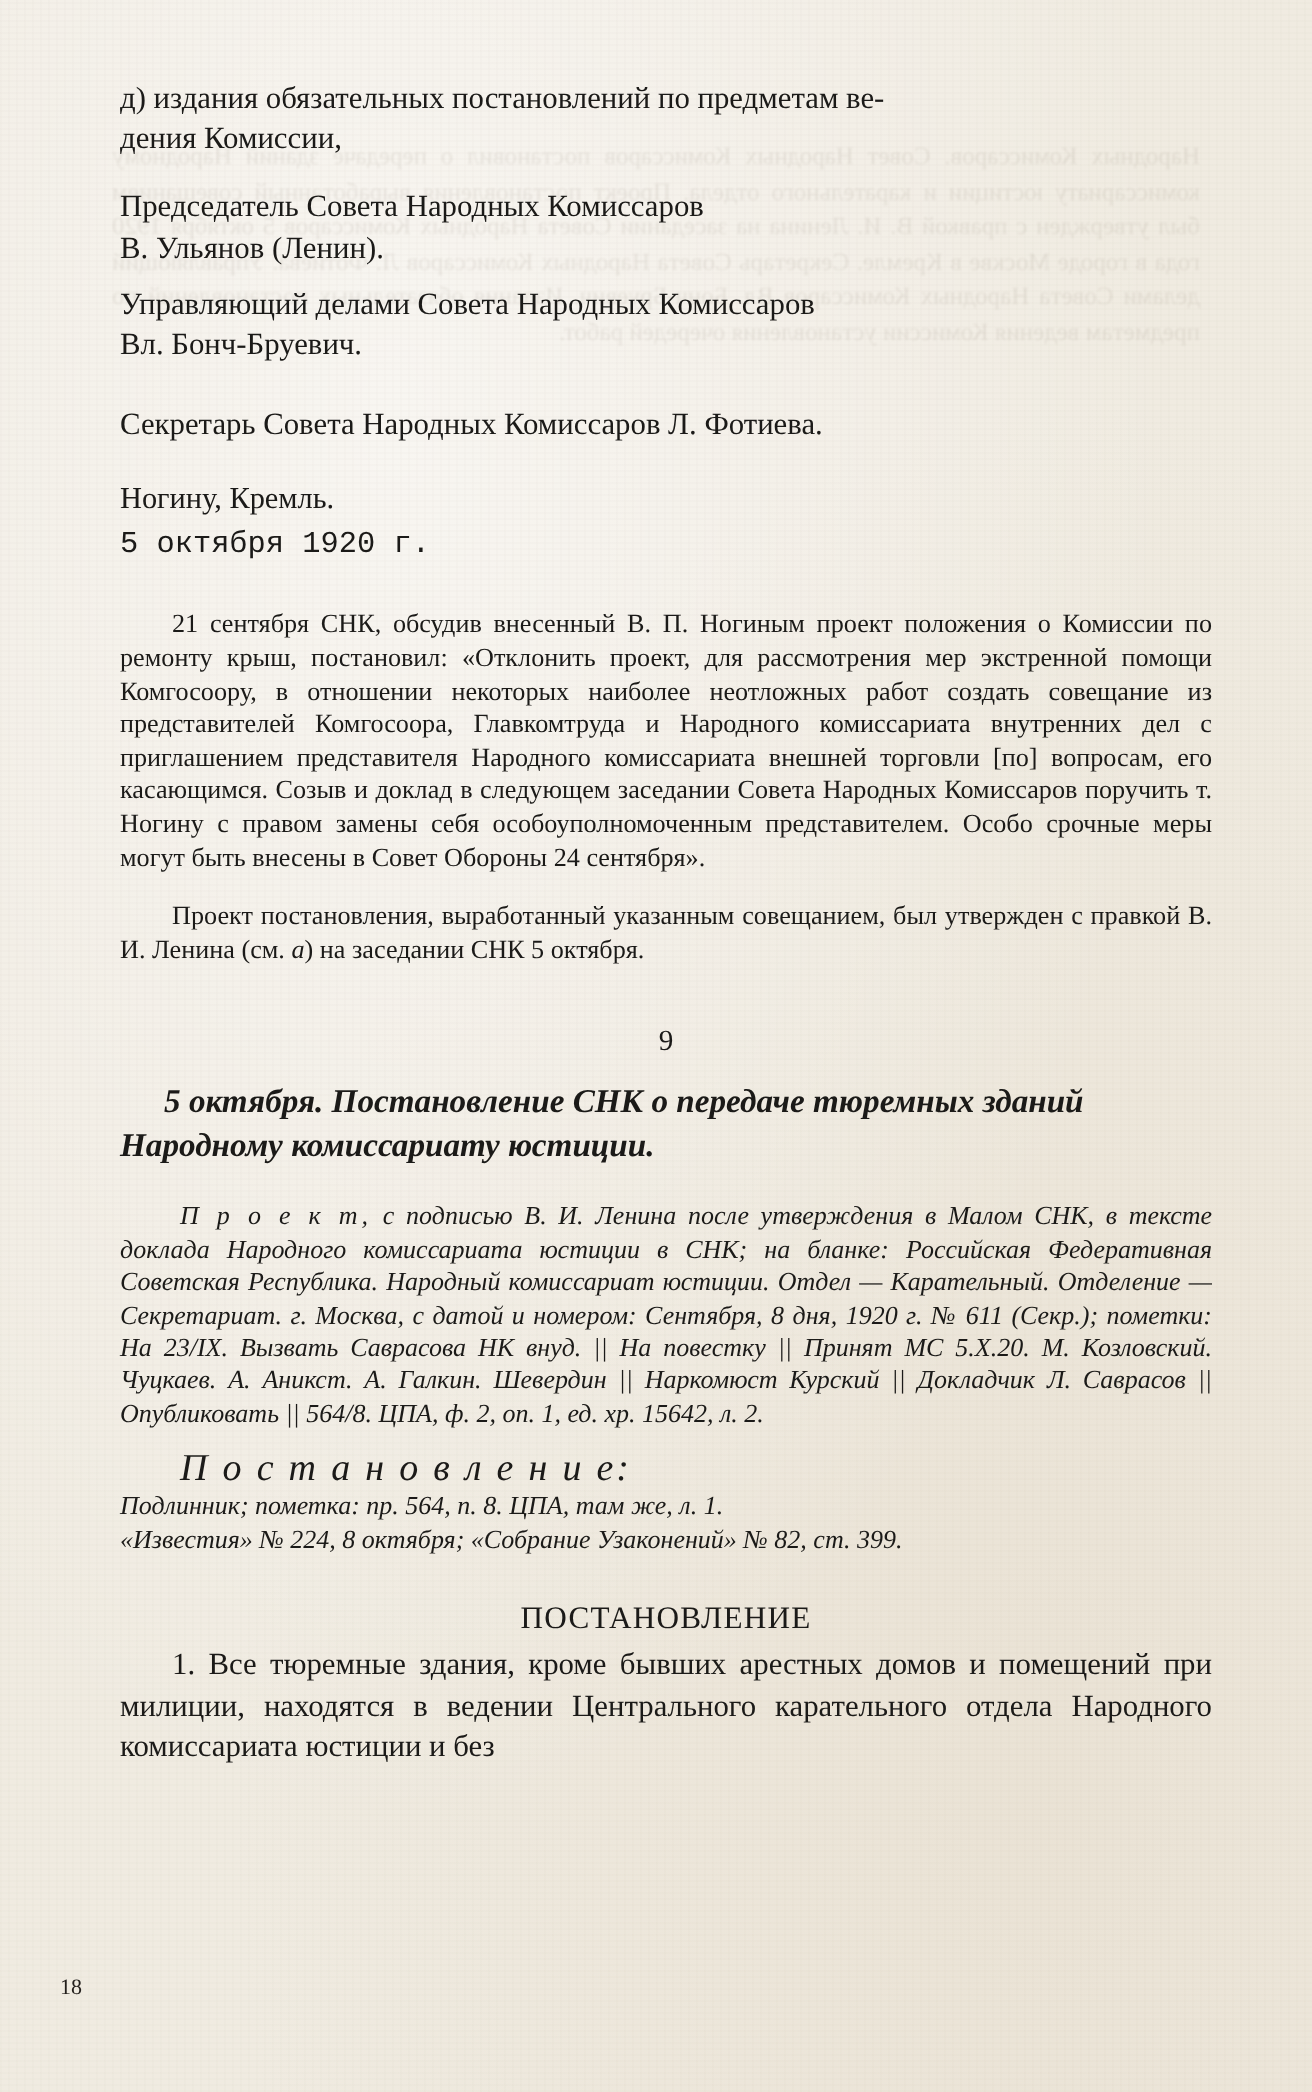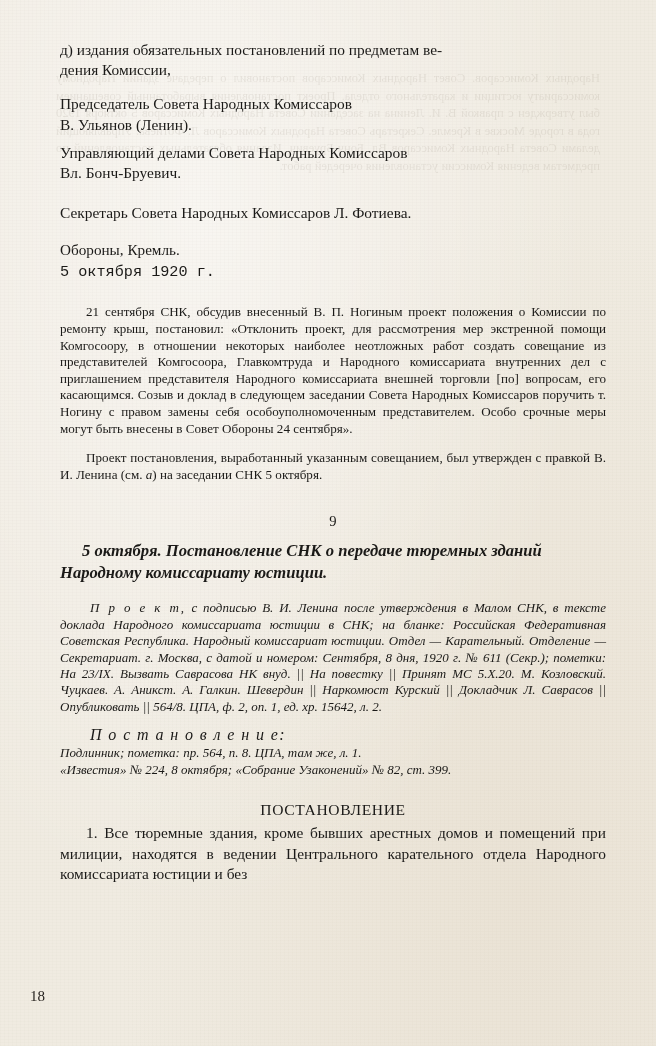--- a/index.html
+++ b/index.html
@@ -95,21 +95,21 @@
   .note {
     font-size: 13.0px;
     line-height: 16.4px;
     text-align: justify;
     font-style: italic;
     margin-top: 16px;
   }
   .note .lead { letter-spacing: 1.6px; font-style: italic; }
   .note-indent { text-indent: 30px; }
   .postan-head {
-    font-size: 16px;
+    font-size: 19px;
     line-height: 16.2px;
     letter-spacing: 1.4px;
     font-style: italic;
     margin-top: 12px;
     text-indent: 30px;
   }
   .doc-title {
     text-align: center;
     font-size: 15.6px;
     line-height: 20px;
@@ -119,21 +119,21 @@
   .final {
     font-size: 15.4px;
     line-height: 20.6px;
     text-align: justify;
     margin-top: 16px;
   }
   .folio {
     position: absolute;
     left: 30px;
     top: 988px;
-    font-size: 15px;
+    font-size: 11px;
     color: #231f1c;
   }
   .gap-s { margin-top: 8px; }
   .gap-m { margin-top: 14px; }
   .gap-l { margin-top: 20px; }
   .tight { margin-top: 2px; font-family: Liberation Mono, monospace; }
 </style>
 </head>
 <body>
 
@@ -154,21 +154,21 @@
     <p class="body-large">д) издания обязательных постановлений по предметам ве-</p>
     <p class="body-large">дения Комиссии,</p>
 
     <p class="body-large right gap-m">Председатель Совета Народных Комиссаров</p>
     <p class="body-large right">В. Ульянов (Ленин).</p>
     <p class="body-large right gap-s">Управляющий делами Совета Народных Комиссаров</p>
     <p class="body-large right">Вл. Бонч-Бруевич.</p>
 
     <p class="body-large right gap-l">Секретарь Совета Народных Комиссаров Л. Фотиева.</p>
 
-    <p class="block-place">Обороны, Кремль.</p>
+    <p class="block-place">Ногину, Кремль.</p>
     <p class="block-place tight">5 октября 1920 г.</p>
 
     <p class="small indent" style="margin-top:22px;">21 сентября СНК, обсудив внесенный В. П. Ногиным проект положения о Комиссии по ремонту крыш, постановил: «Отклонить проект, для рассмотрения мер экстренной помощи Комгосоору, в отношении некоторых наиболее неотложных работ создать совещание из представителей Комгосоора, Главкомтруда и Народного комиссариата внутренних дел с приглашением представителя Народного комиссариата внешней торговли [по] вопросам, его касающимся. Созыв и доклад в следующем заседании Совета Народных Комиссаров поручить т. Ногину с правом замены себя особоуполномоченным представителем. Особо срочные меры могут быть внесены в Совет Обороны 24 сентября».</p>
 
     <p class="small indent" style="margin-top:13px;">
       <span>Проект постановления, выработанный указанным совещанием, был утвержден с правкой В. И. Ленина (см. </span><i>а</i><span>) на заседании СНК 5 октября.</span>
     </p>
 
     <p class="sec-number">9</p>
 

